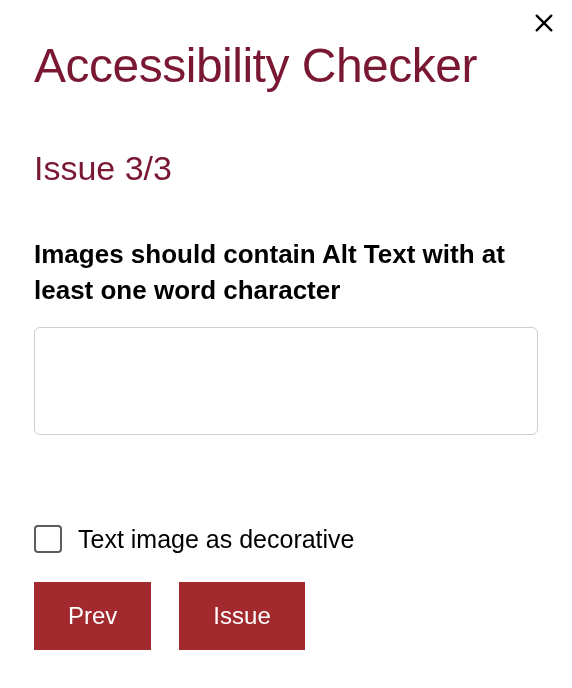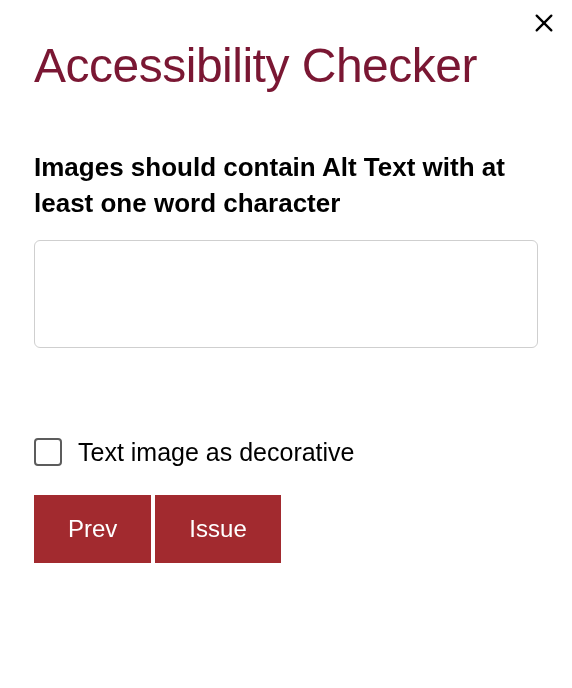--- a/index.html
+++ b/index.html
@@ -82,21 +82,21 @@
       background: #ffffff;
       flex-shrink: 0;
     }
     .checkbox-label {
       font-size: 25px;
       color: #000000;
       cursor: pointer;
     }
     .button-row {
       display: flex;
-      gap: 4px;
+      gap: 28px;
       align-items: flex-end;
     }
     .nav-btn {
       background: #a22a2f;
       color: #ffffff;
       border: none;
       font-size: 24px;
       font-weight: 400;
       padding: 20px 34px;
       cursor: pointer;
@@ -111,20 +111,21 @@
     <svg viewBox="0 0 24 24" fill="none" stroke="#000000" stroke-width="2.5" stroke-linecap="round">
       <line x1="4" y1="4" x2="20" y2="20"></line>
       <line x1="20" y1="4" x2="4" y2="20"></line>
     </svg>
   </span>
 </button>
 
 <div class="content">
   <h1 class="title">Accessibility Checker</h1>
 
+  <h2 class="issue-heading">Issue 3/3</h2>
 
   <p class="issue-desc">Images should contain Alt Text with at least one word character</p>
 
   <textarea class="alt-text-input" value="" style=""></textarea>
 
   <div class="checkbox-row">
     <div class="checkbox" role="checkbox" aria-checked="false"></div>
     <label class="checkbox-label">Text image as decorative</label>
   </div>
 

